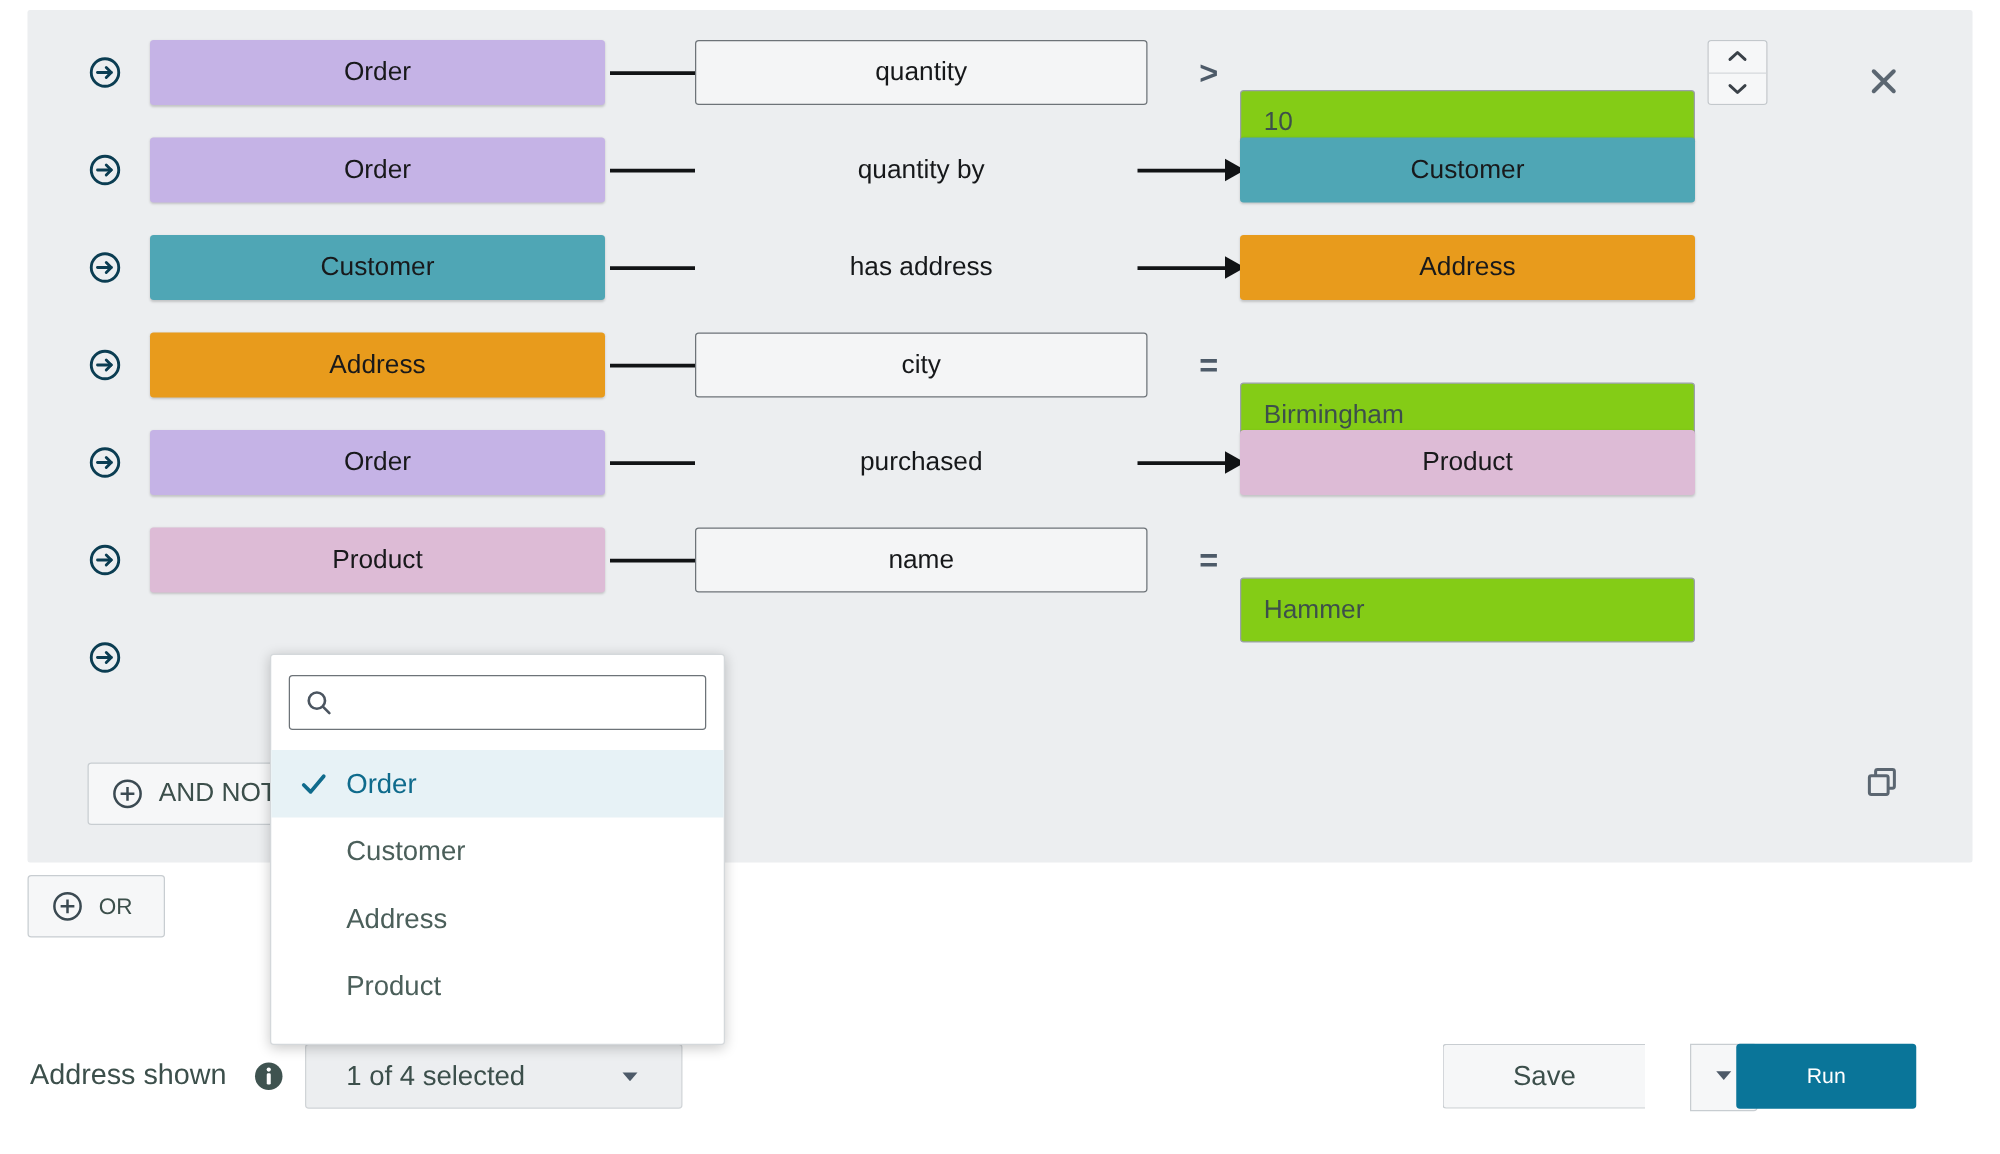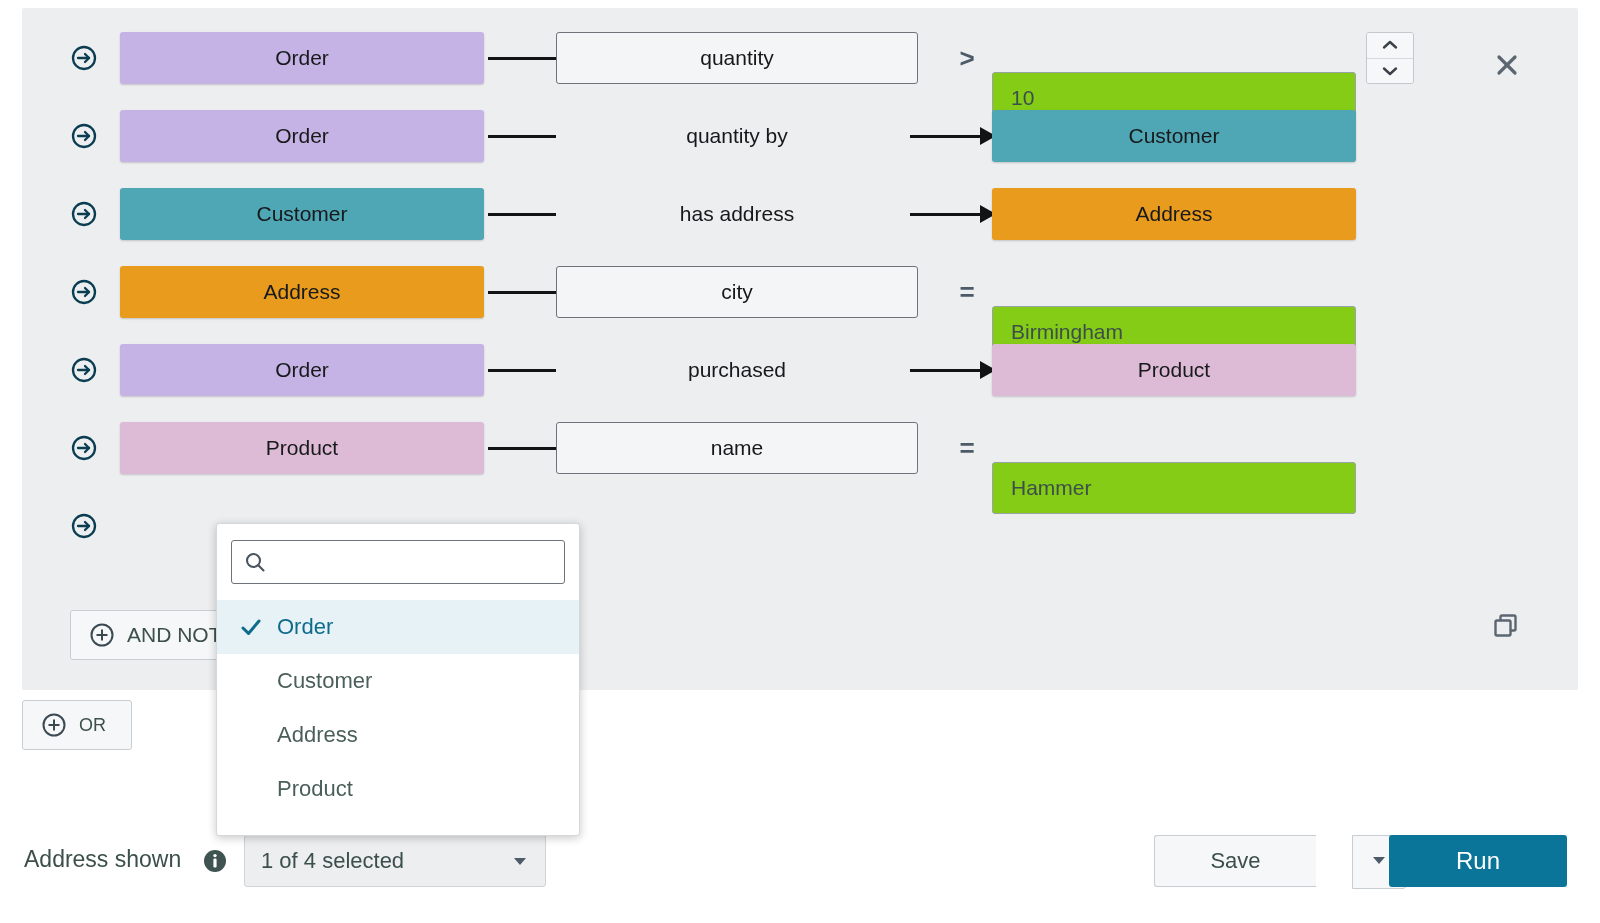--- a/index.html
+++ b/index.html
@@ -375,21 +375,21 @@
     position: absolute;
     left: 244px;
     top: 7px;
     width: 302px;
     height: 52px;
     background: #eceef0;
     border: 1px solid #d0d4d7;
     border-radius: 3px;
     display: flex;
     align-items: center;
-    padding: 0 16px;
+    padding: 0 32px;
     font-size: 22px;
     color: #3c4f4b;
     box-sizing: border-box;
     cursor: pointer;
   }
   .results-select .caret {
     margin-left: auto;
     color: #4d5a68;
     display: flex;
   }
@@ -424,27 +424,27 @@
     align-items: center;
     justify-content: center;
     cursor: pointer;
     color: #4d5a68;
   }
 
   .run-btn {
     position: absolute;
     left: 1389px;
     top: 7px;
-    width: 178px;
+    width: 144px;
     height: 52px;
     background: #0a7599;
     border: 0;
     border-radius: 3px;
     font-family: "Liberation Sans", sans-serif;
-    font-size: 24px;
+    font-size: 17px;
     color: #ffffff;
     cursor: pointer;
   }
 </style>
 </head>
 <body>
 
 <div id="root">
 
   <div class="panel">

